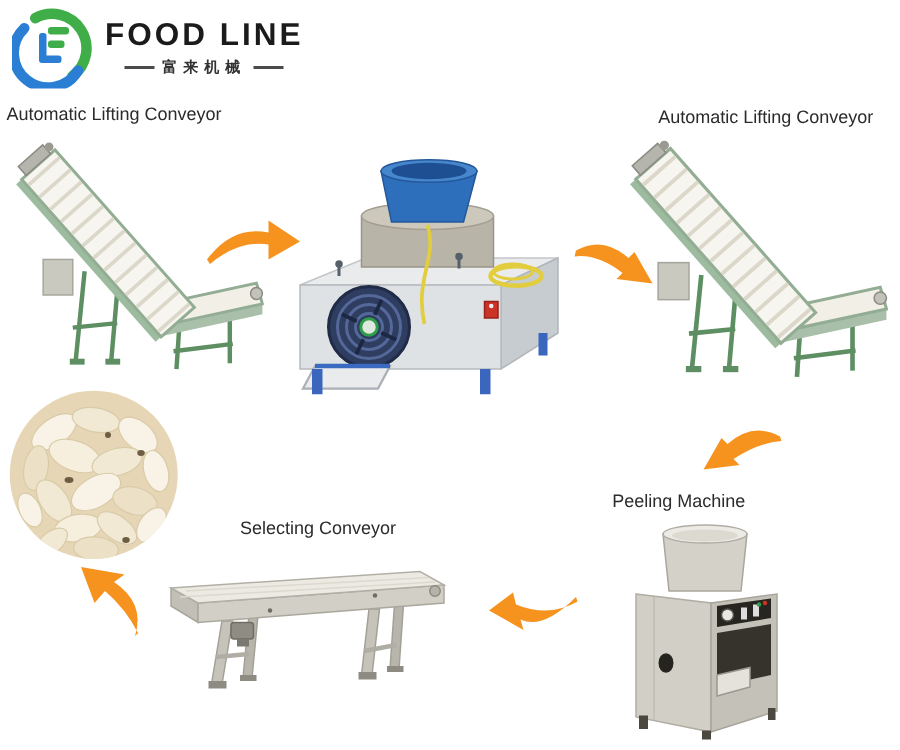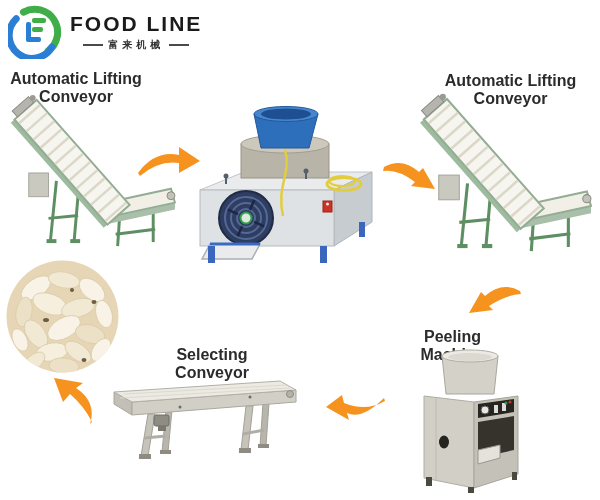--- a/index.html
+++ b/index.html
@@ -7,21 +7,21 @@
          font-family:"Liberation Sans",sans-serif;}
   .abs{position:absolute;}
   
   #logo{left:8px;top:2px;width:230px;height:60px;display:flex;align-items:center;}
   #logo-text{margin-left:8px;display:flex;flex-direction:column;align-items:center;}
   #brand{font-size:21px;font-weight:900;letter-spacing:2px;color:#1b1b1b;line-height:1.1;}
   #subtitle-row{display:flex;align-items:center;margin-top:2px;}
   #subtitle-row .dash{width:20px;height:2px;background:#4a4a4a;margin:0 5px;}
   #brand-sub{font-size:10px;font-weight:bold;letter-spacing:4px;color:#333;}
   
-  .station-label{font-size:16px;font-weight:700;color:#2b2b2b;text-align:center;line-height:1.15;}
+  .station-label{font-size:12px;font-weight:400;color:#2b2b2b;text-align:center;line-height:1.15;}
   svg{display:block;}
 </style>
 </head>
 <body>
 
 <div id="stage">
 
   <div id="logo" class="abs">
     <svg width="54" height="54" viewBox="0 0 54 54">
       <path d="M15.5,7.1 A23,23 0 0 1 40.2,45.8" fill="none" stroke="#3fae49" stroke-width="7" stroke-linecap="round"></path>

